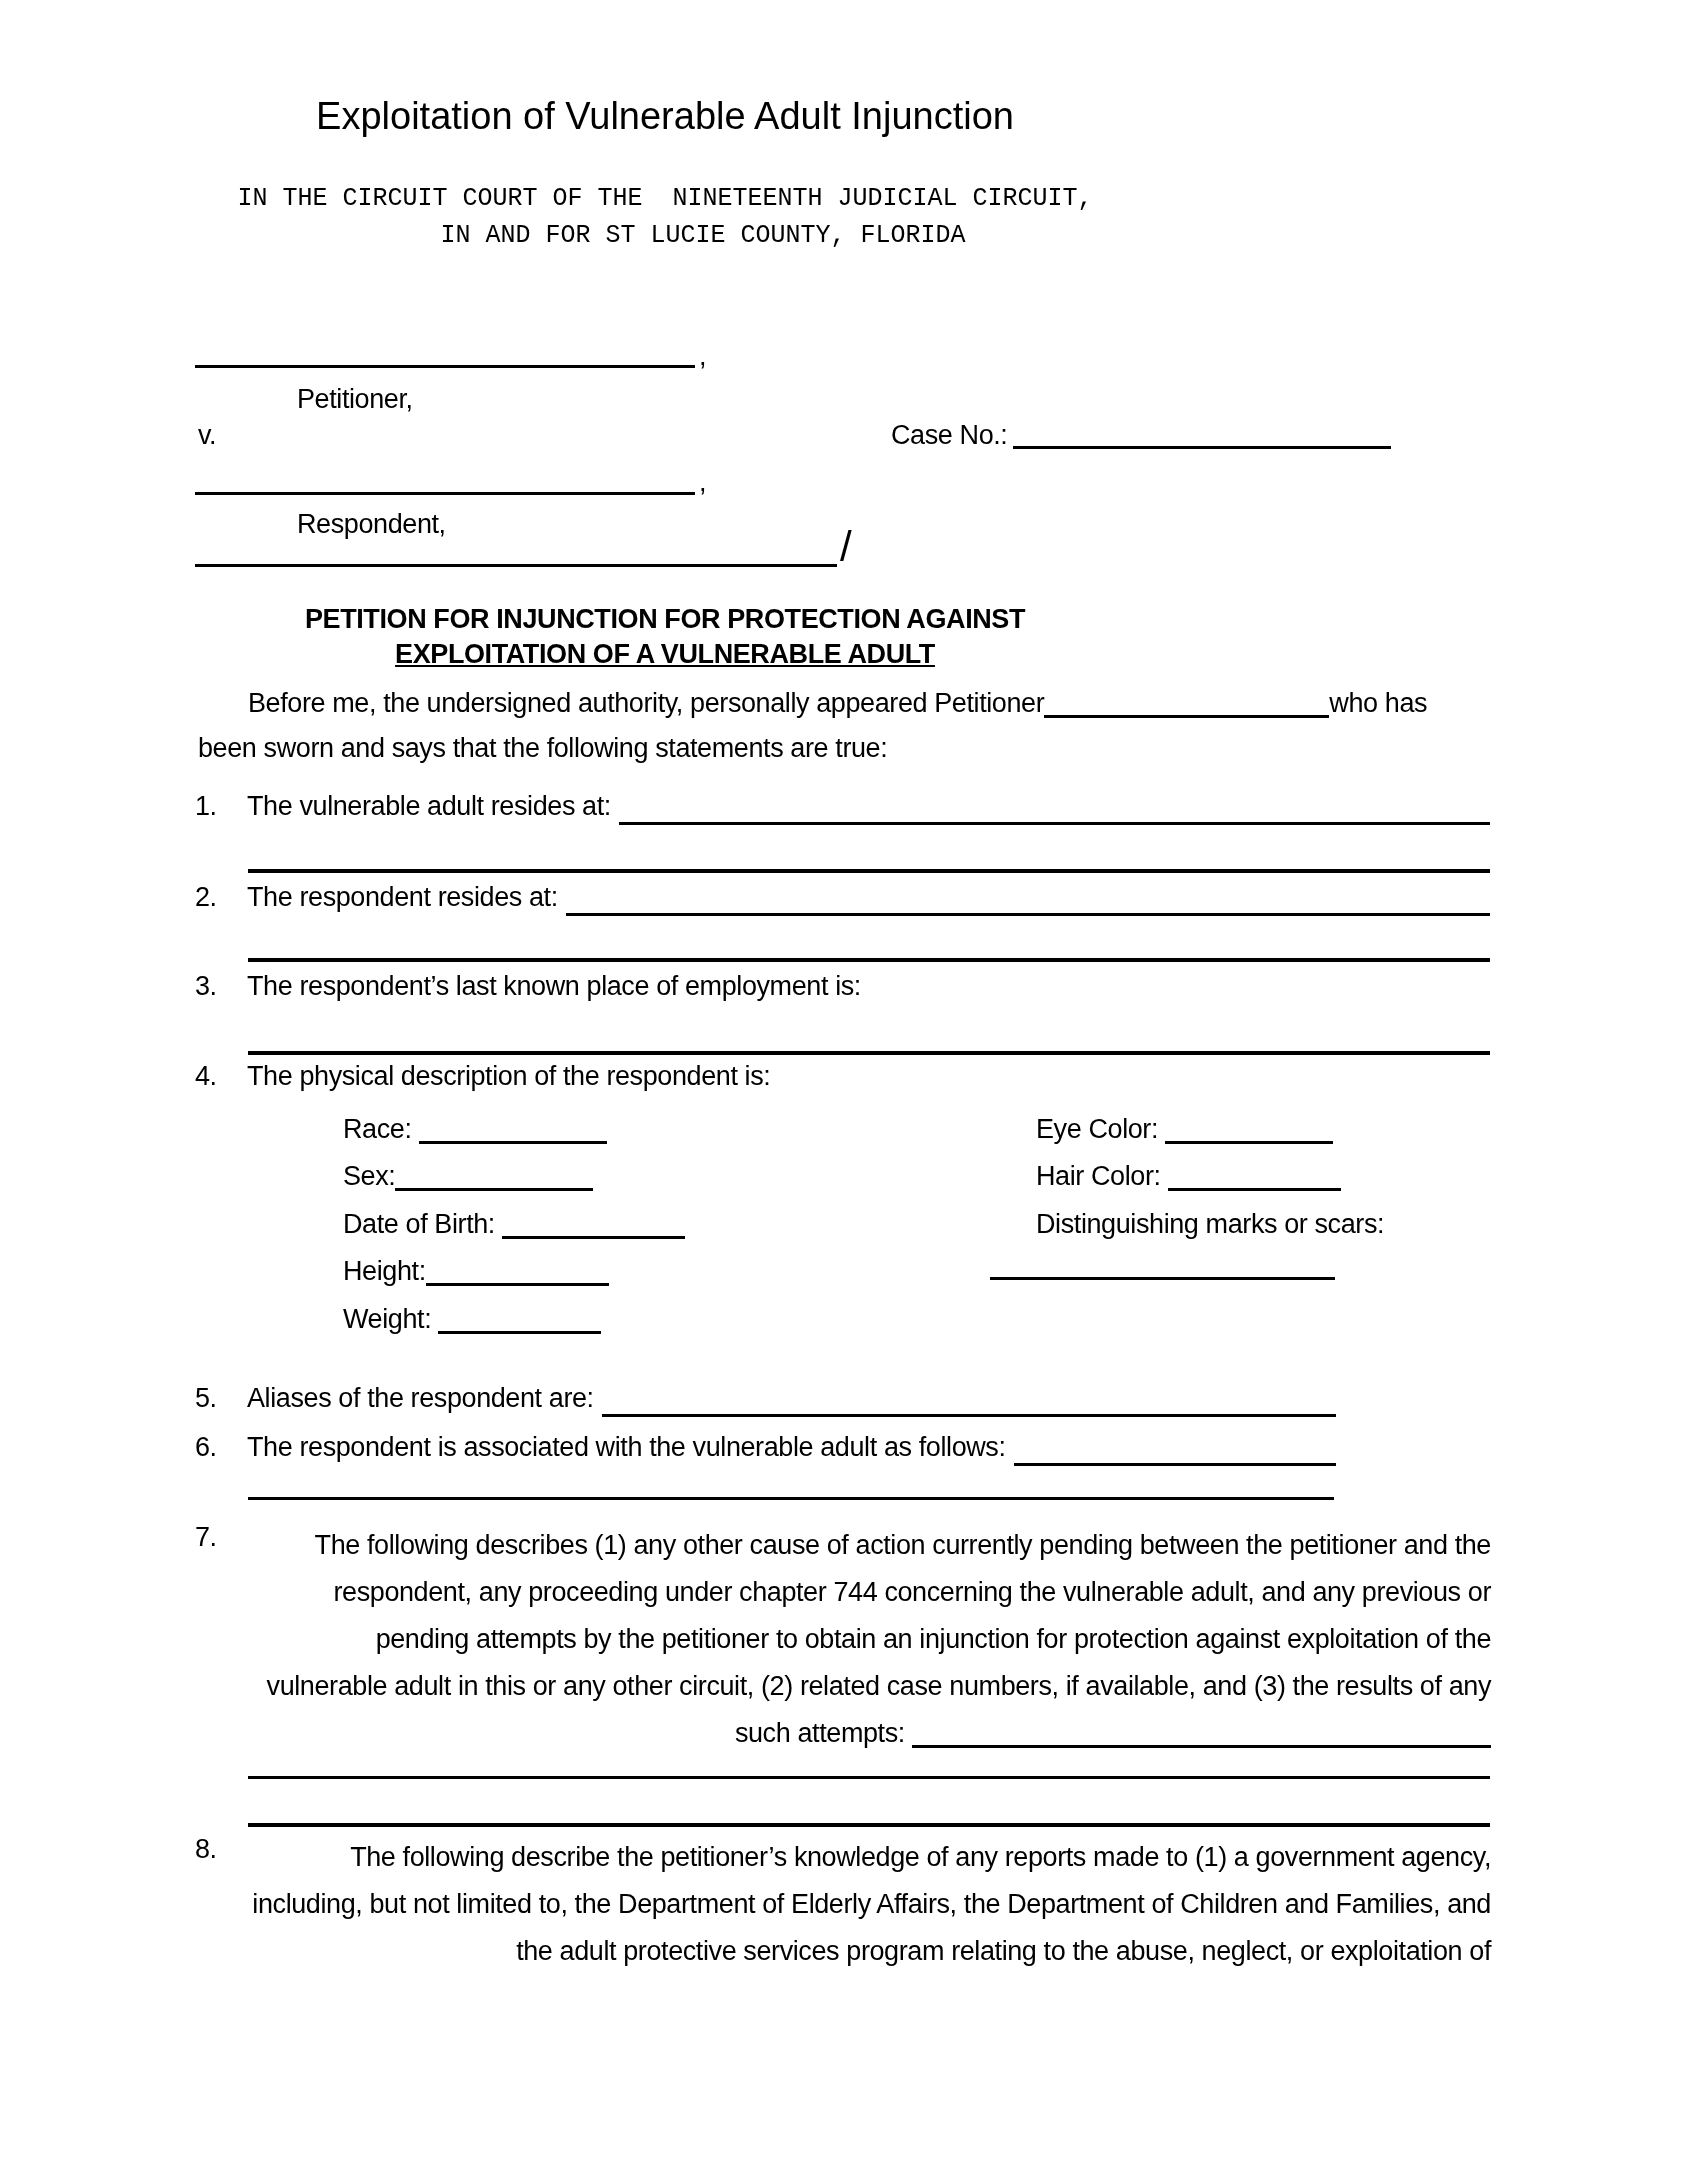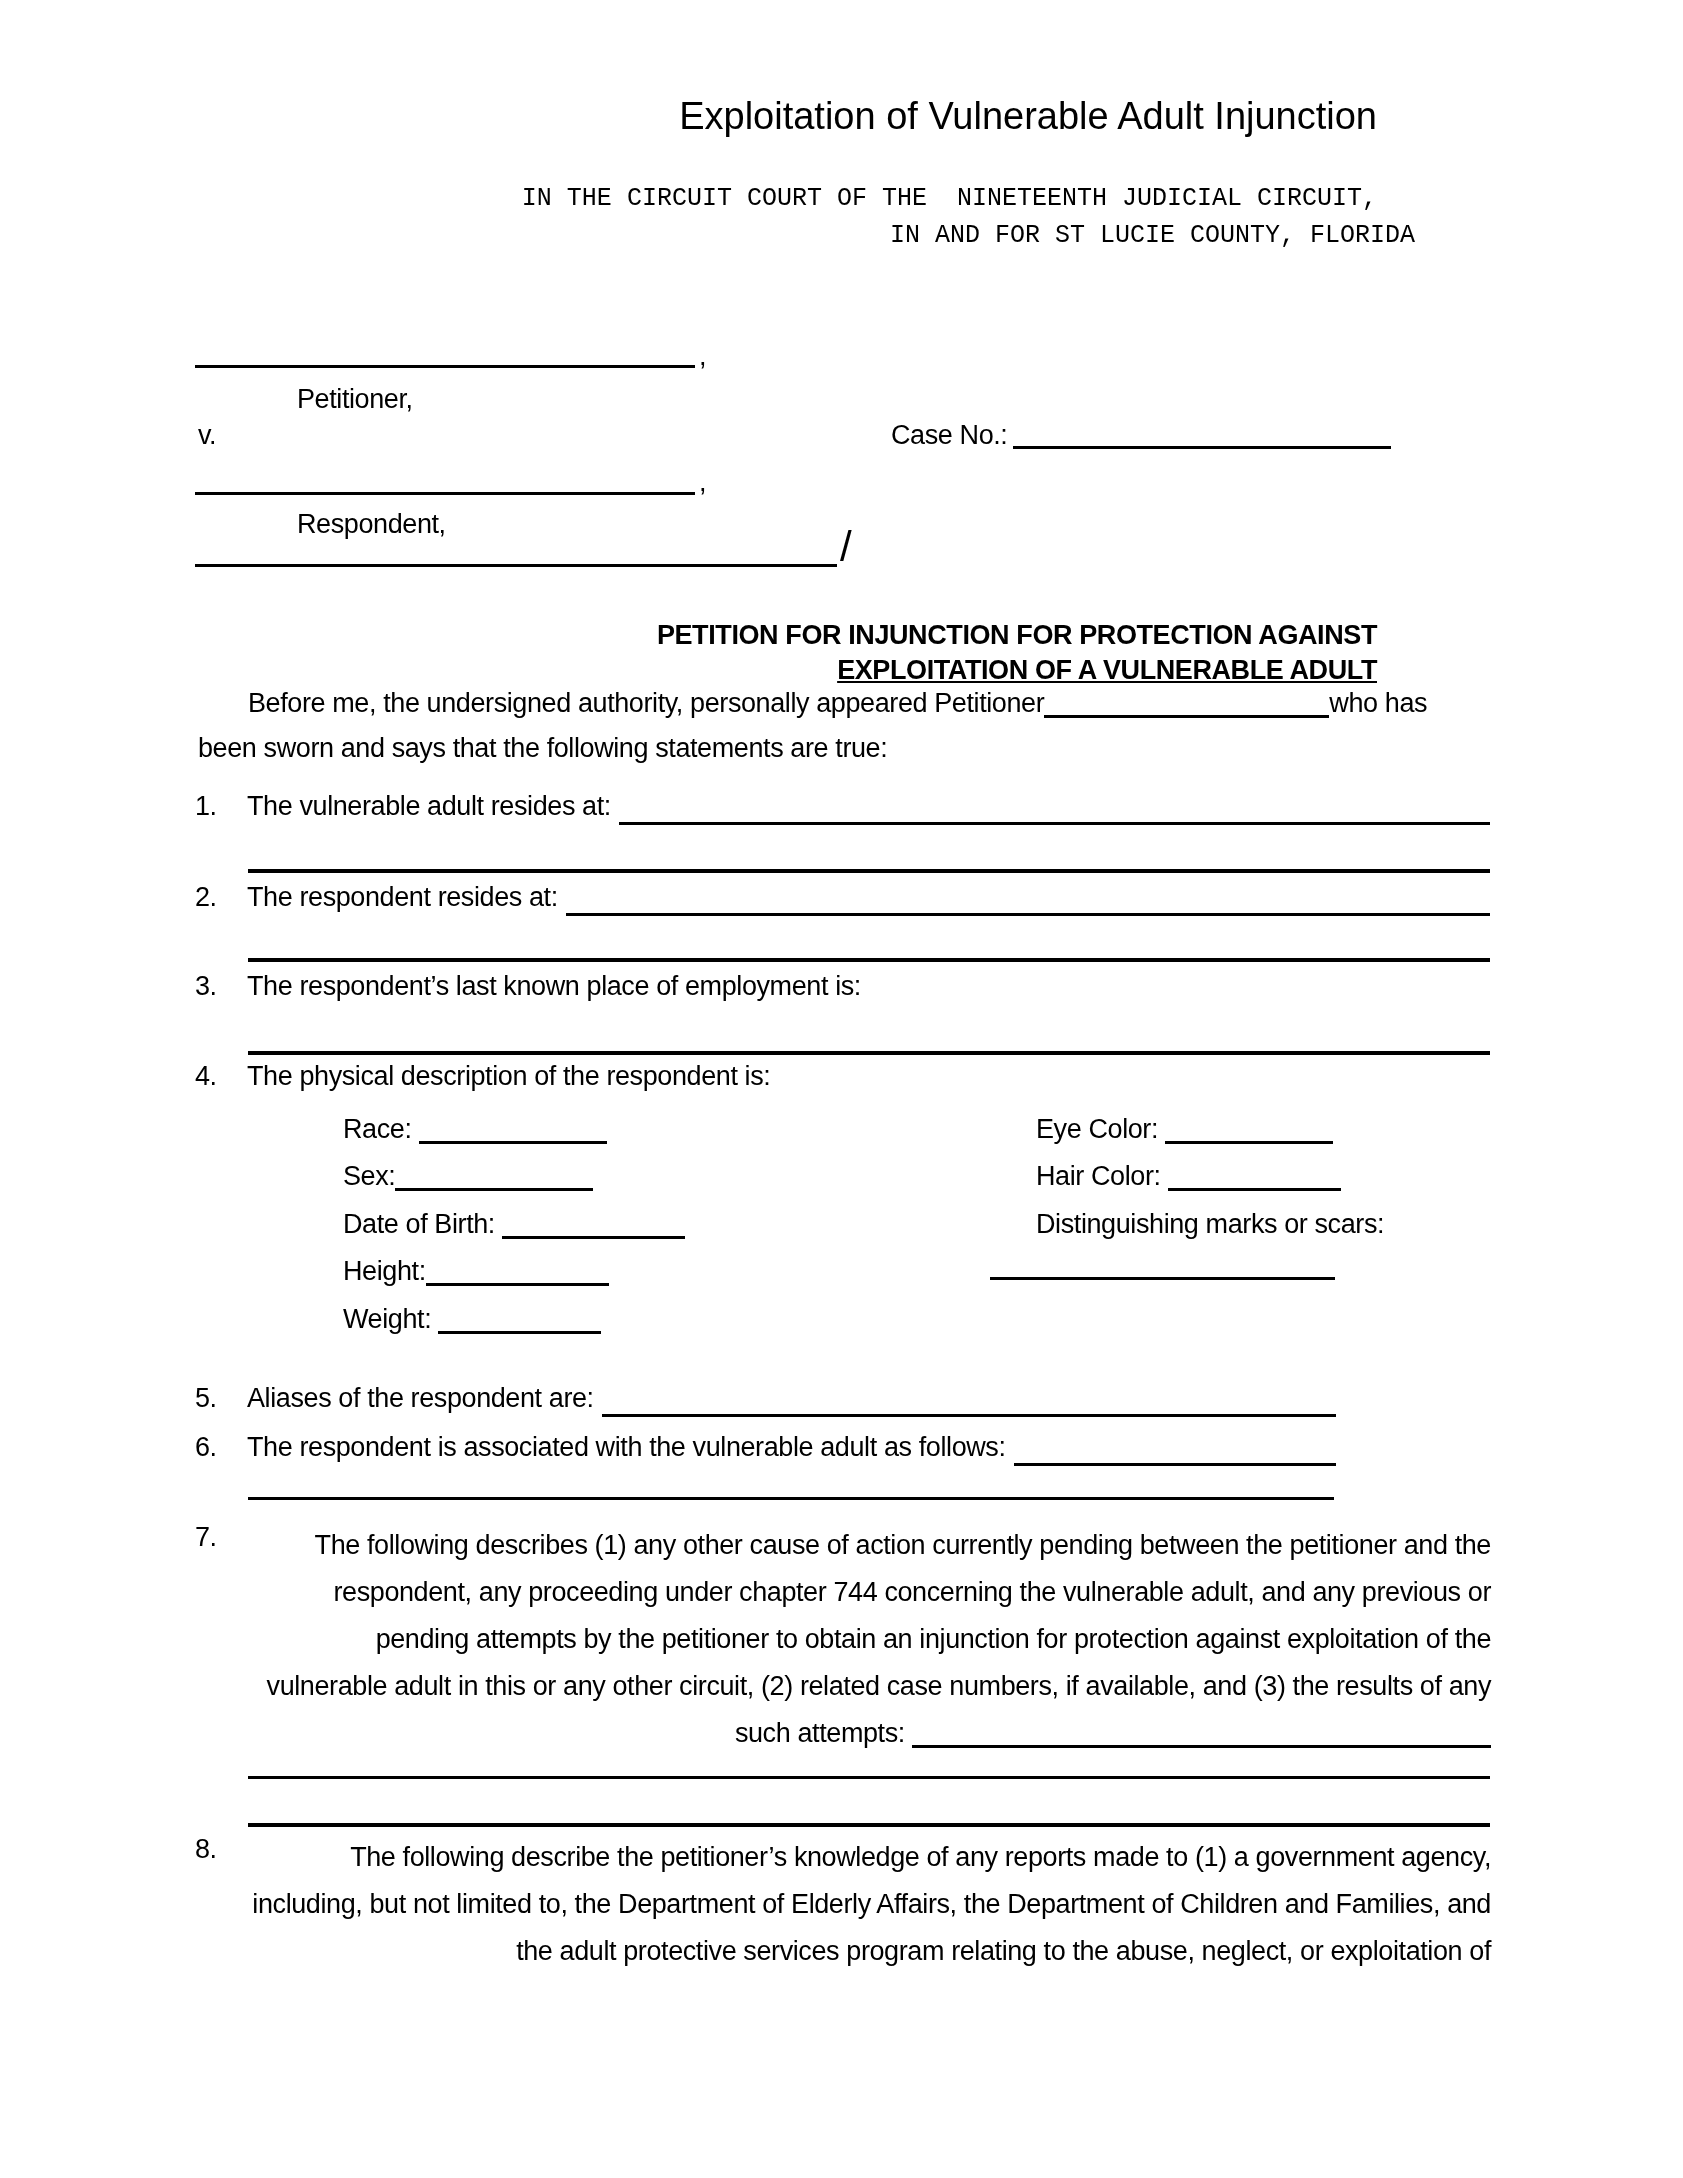--- a/index.html
+++ b/index.html
@@ -8,24 +8,24 @@
     width:1683px; height:2178px;
     margin:0 auto;
     background:#ffffff;
     color:#000;
     font-family:"Liberation Sans", sans-serif;
     font-size:27px;
     letter-spacing:-0.4px;
     overflow:hidden;
   }
   .abs { position:absolute; }
-  .center { left:0; width:1330px; text-align:right;padding-left:47px; }
+  .center { left:0; width:1330px; text-align:center; }
   .doc-title { font-size:38px; letter-spacing:0; }
   .court-line { font-size:25px; white-space:pre; letter-spacing:0;font-family:Liberation Mono, monospace; }
-  .bold { font-weight:bold;margin-top:16px; }
+  .bold { font-weight:bold; }
   .rule { position:absolute; background:#000; height:3px; }
   .rule.thick { height:4px; }
   .slash { font-size:42px; }
   
   .item-row { position:absolute; display:flex; height:34px; }
   .item-num { flex:0 0 52px; }
   .item-text { white-space:nowrap; }
   .fill-line { flex:1 1 auto; align-self:flex-end; height:30px; border-bottom:3px solid #000; margin-left:8px; }
   
   .blank { display:inline-block; height:26px; border-bottom:3px solid #000; margin-bottom:-6px; }

